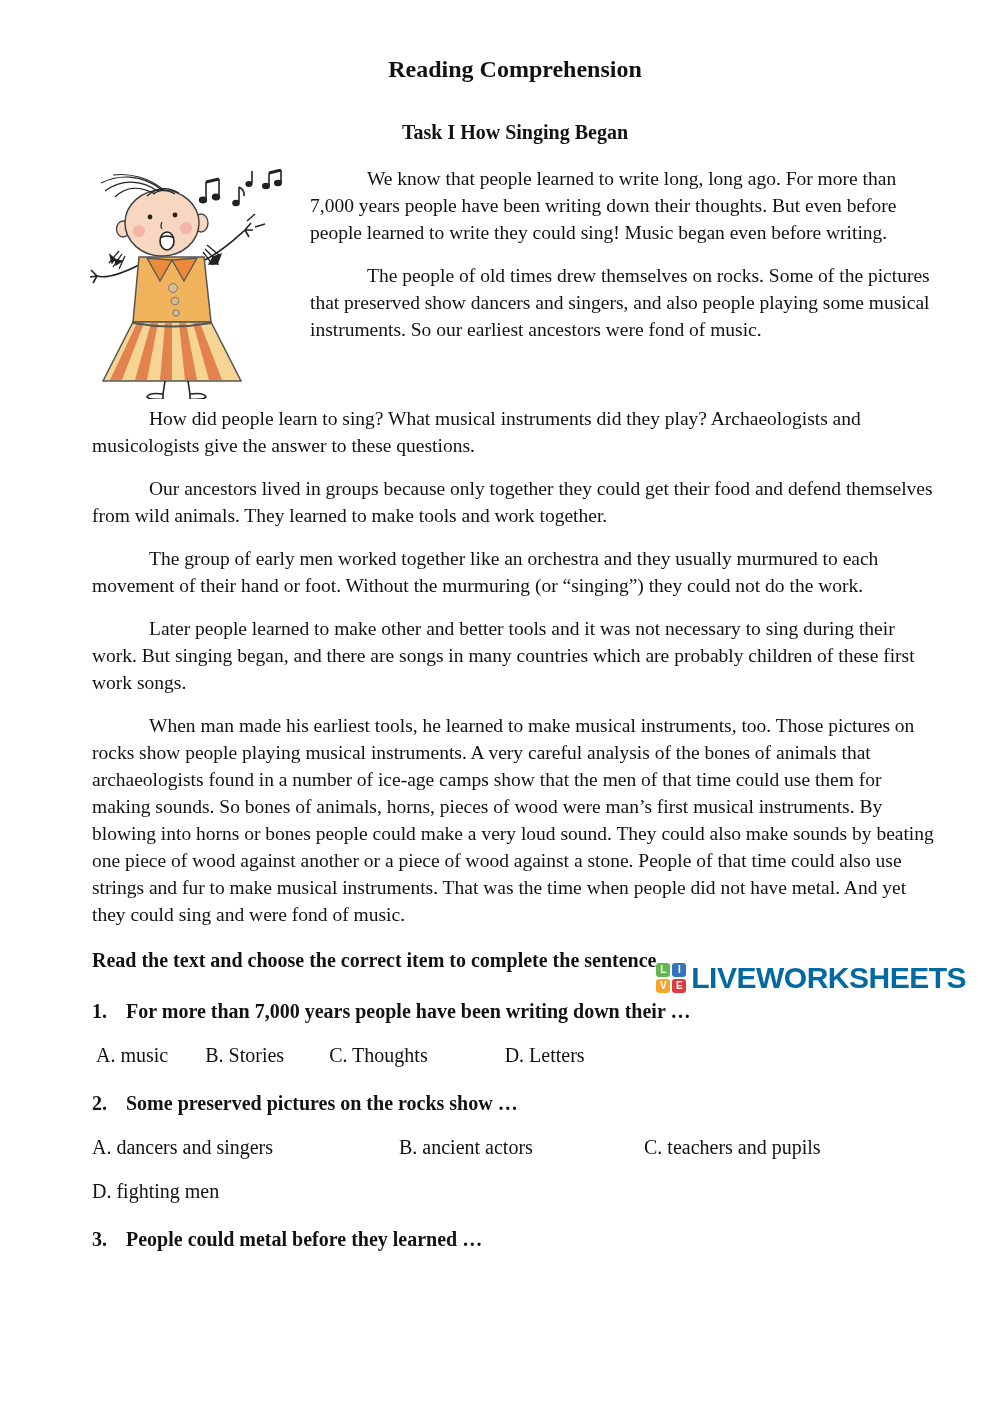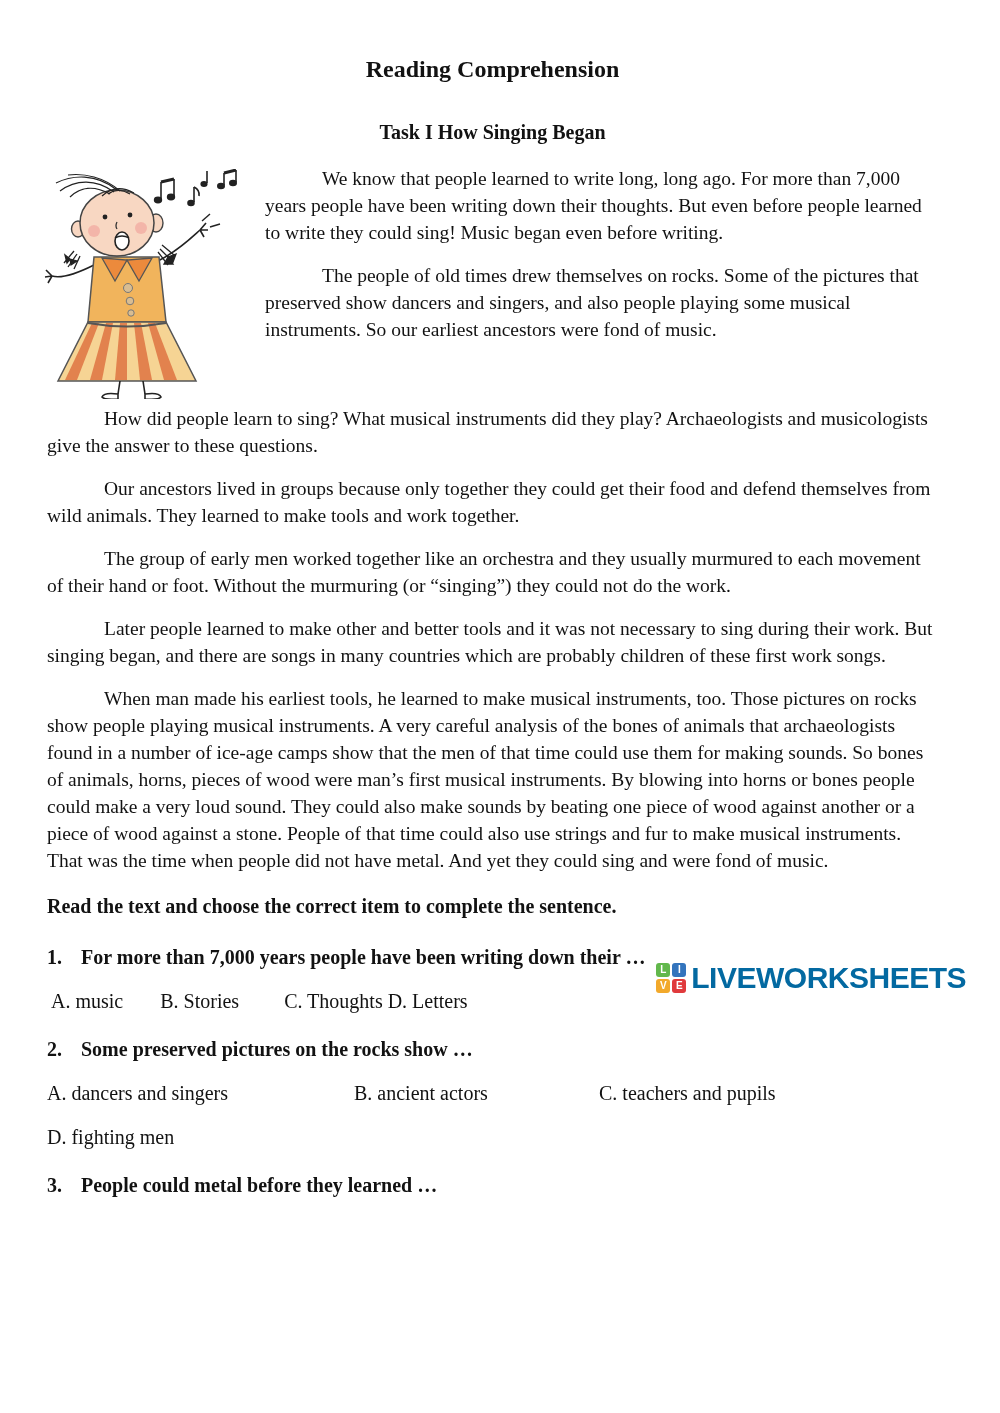--- a/index.html
+++ b/index.html
@@ -8,21 +8,21 @@
     width: 1000px;
     height: 1413px;
     position: relative;
     overflow: hidden;
     font-family: "Liberation Serif", serif;
     color: #121212;
   }
   .page {
     width: 1000px;
     height: 1006px;
-    padding: 55px 62px 0 47px;
+    padding: 55px 62px 0 92px;
     position: relative;
   }
   .doc-title {
     text-align: center;
     font-size: 24px;
     font-weight: bold;
     line-height: 28px;
   }
   .task-heading {
     text-align: center;
@@ -66,21 +66,21 @@
   }
   .options {
     margin-top: 18px;
     font-size: 20px;
     line-height: 26px;
     padding-left: 4px;
   }
   .options.q1 .opt { display: inline-block; }
   .options.q1 .opt:nth-child(1) { margin-right: 32px; }
   .options.q1 .opt:nth-child(2) { margin-right: 40px; }
-  .options.q1 .opt:nth-child(3) { }
+  .options.q1 .opt:nth-child(3) { margin-right: 72px; }
   .options.q2row { padding-left: 0; }
   .options.q2row .opt { display: inline-block; }
   .options.q2row .opt:nth-child(1) { width: 302px; }
   .options.q2row .opt:nth-child(2) { width: 240px; }
   .options.q2d { padding-left: 0; }
   .brand {
     position: absolute;
     right: 34px;
     bottom: 11px;
     display: flex;

